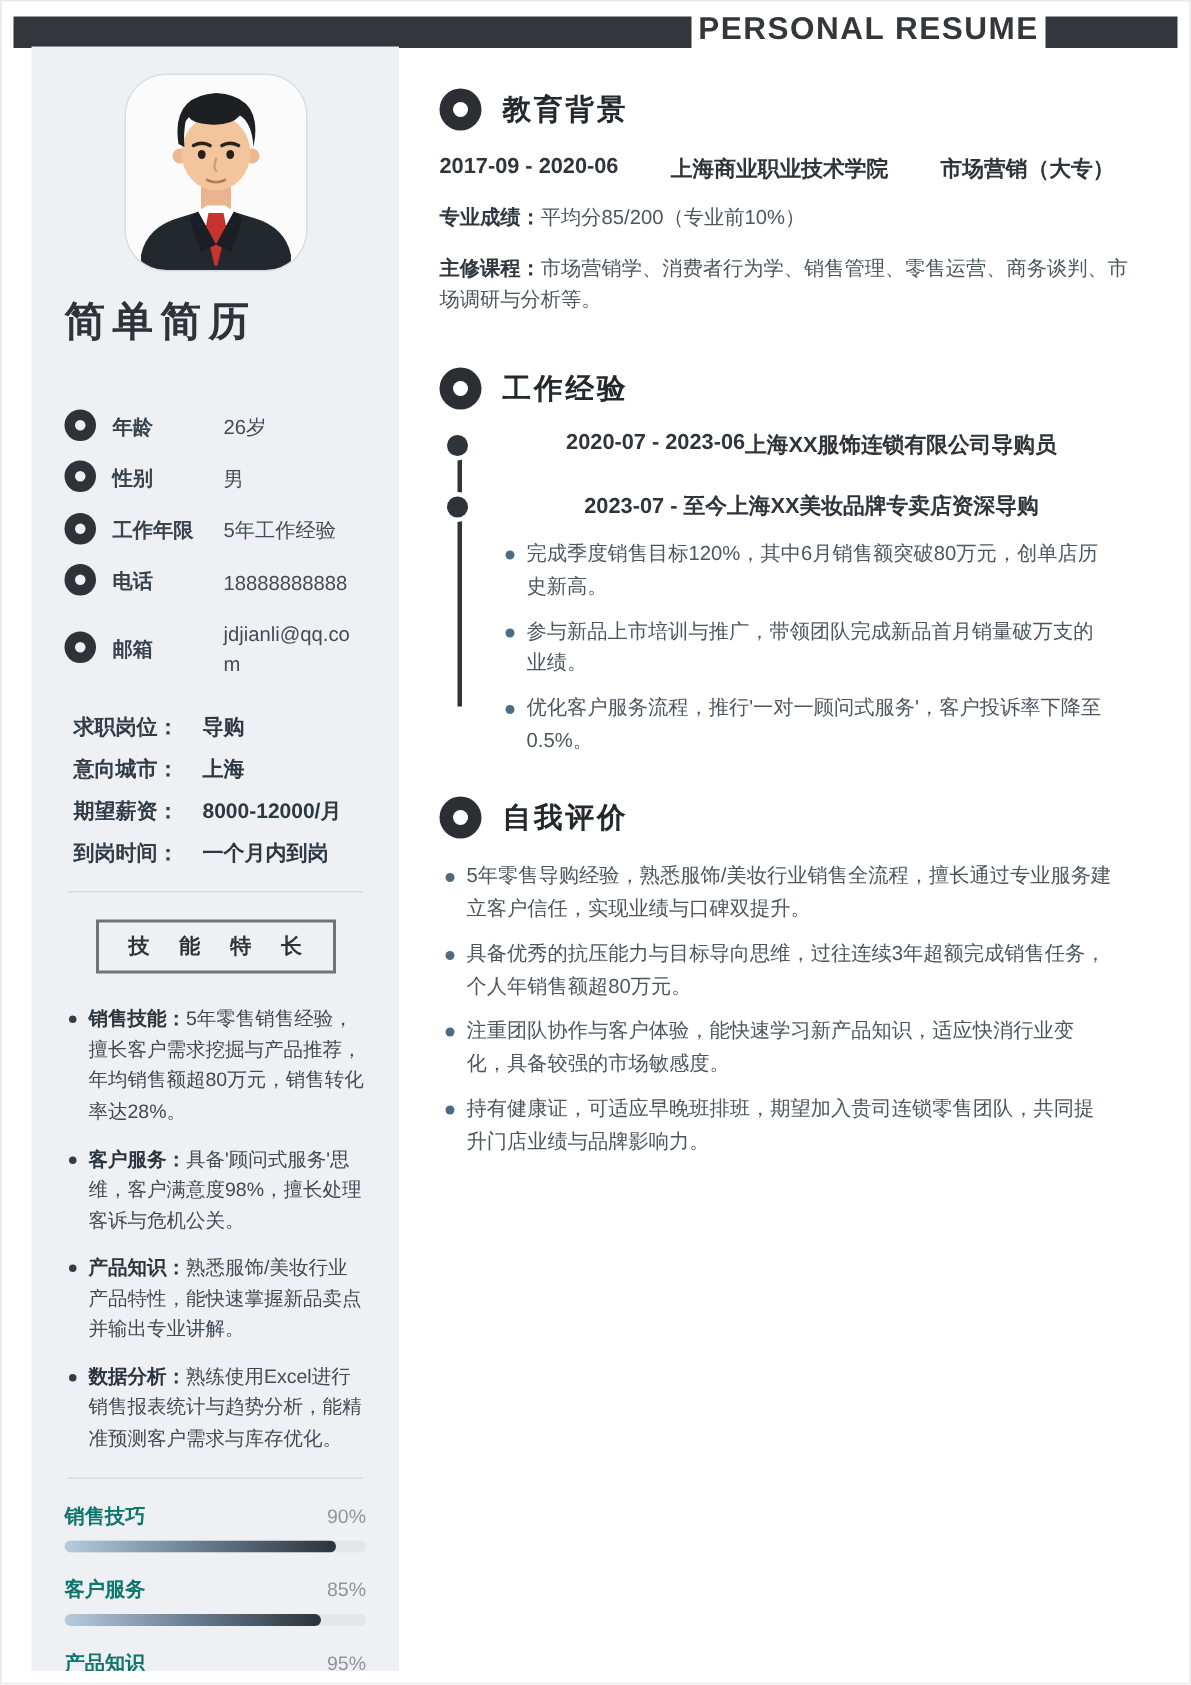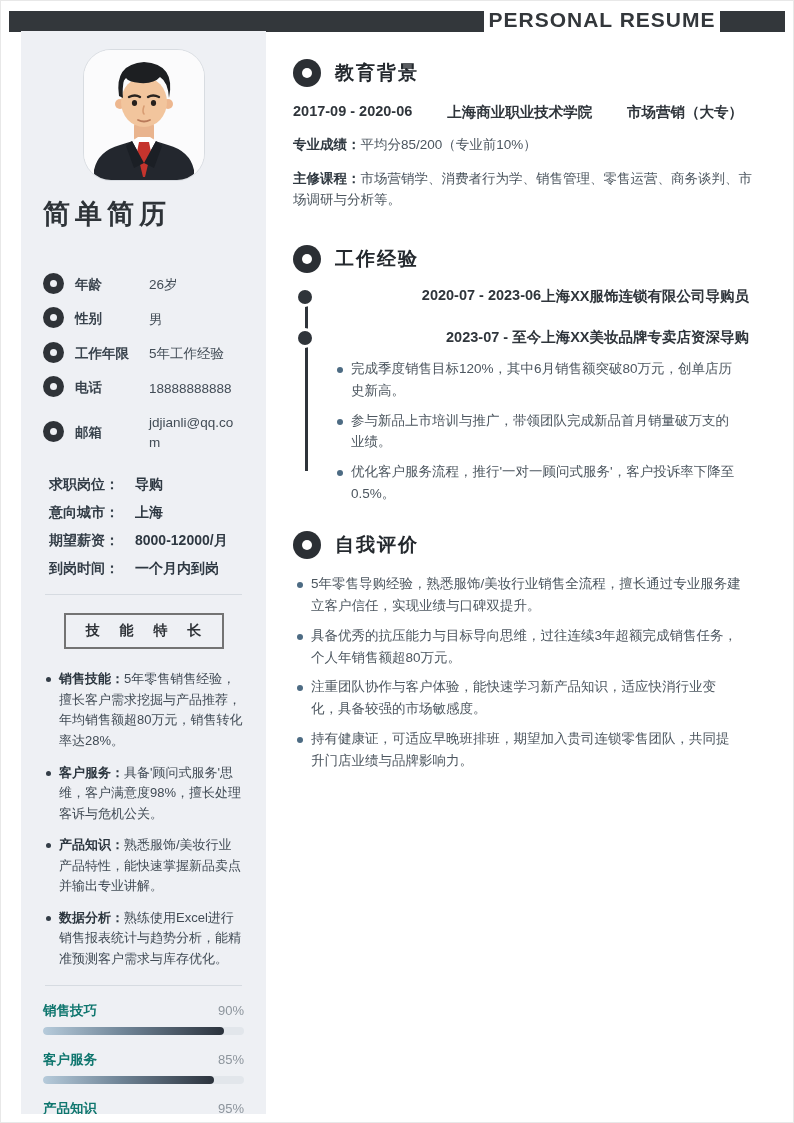--- a/index.html
+++ b/index.html
@@ -3,21 +3,21 @@
 <meta charset="utf-8">
 <style>
   * { margin:0; padding:0; box-sizing:border-box; }
   html,body { background:#ffffff; }
   body { font-family:"Liberation Sans","DejaVu Sans",sans-serif; }
   .page { position:relative; width:794px; height:1123px; background:#fff;
           border:1px solid #e8e8e8; overflow:hidden; margin:0 auto; }
 
   
   .topbar { position:absolute; top:10px; left:8px; right:8px; height:21px; background:#33373b; }
-  .topbar-label { position:absolute; top:0; left:483px; width:236px; height:38px; background:#fff;
+  .topbar-label { position:absolute; top:0; left:460px; width:236px; height:38px; background:#fff;
                   display:flex; align-items:center; justify-content:center;
                   font-size:21px; font-weight:bold; letter-spacing:1px; color:#33373b; }
 
   
   .content { position:absolute; top:30px; left:20px; right:24px; bottom:8px; display:flex; }
   .sidebar { width:245px; flex:none; background:#eef0f4; padding:18px 22px 0 22px; overflow:hidden; }
   .main    { flex:1; padding:28px 0 0 27px; }
 
   
   .avatar-card { width:122px; height:132px; margin:0 auto; background:#fbfbfc;
@@ -70,21 +70,21 @@
              font-size:14.5px; font-weight:bold; color:#2f353b; }
   .detail-line { margin-top:12px; font-size:13.5px; color:#4c565f; line-height:1.6; padding-right:10px; }
   .detail-line b { color:#2f3840; }
 
   .section-experience { margin-top:34px; }
   .jobs { position:relative; margin-top:14px; }
   .jobs::before { content:''; position:absolute; left:12px; top:14px; bottom:34px; width:3px; background:#2f343a; }
   .job { position:relative; padding-left:40px; margin-bottom:22px; }
   .job-dot { position:absolute; left:5px; top:3px; width:14px; height:14px; border-radius:50%;
              background:#2f343a; box-shadow:0 0 0 3px #fff; }
-  .job-head { display:flex; justify-content:flex-end; padding-right:20px; margin-bottom:11px;
+  .job-head { display:flex; justify-content:center; padding-right:20px; margin-bottom:11px;
               font-size:14.5px; font-weight:bold; color:#2f353b; }
   ul.bullets { list-style:none; }
   ul.bullets li { position:relative; padding-left:18px; padding-right:28px; margin-bottom:8px;
                   font-size:13.5px; line-height:1.62; color:#4c565f; }
   ul.bullets li::before { content:''; position:absolute; left:4px; top:9px; width:6px; height:6px;
                           border-radius:50%; background:#4d6b83; }
 
   .section-self { margin-top:26px; }
   .self-bullets { margin-top:14px; }
   .self-bullets li { padding-right:16px; }

